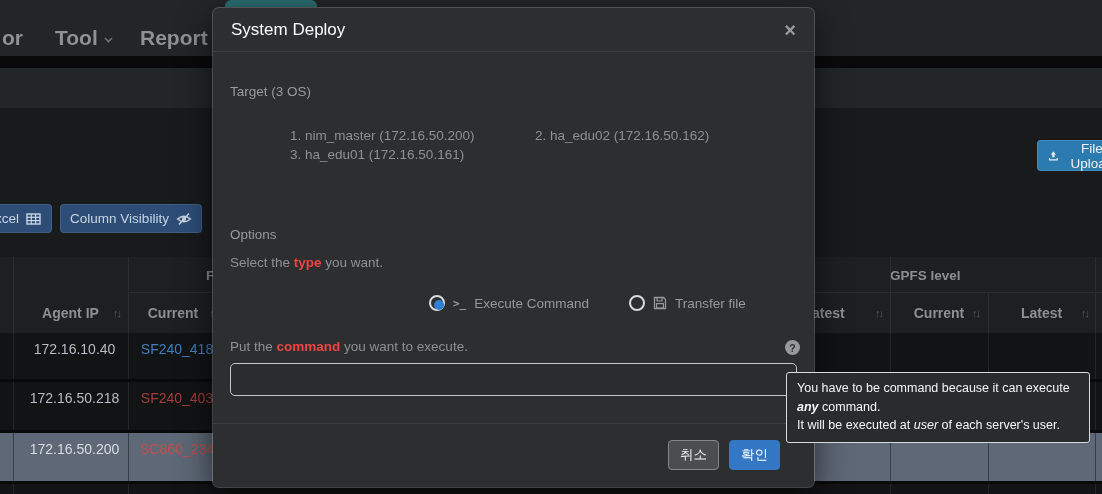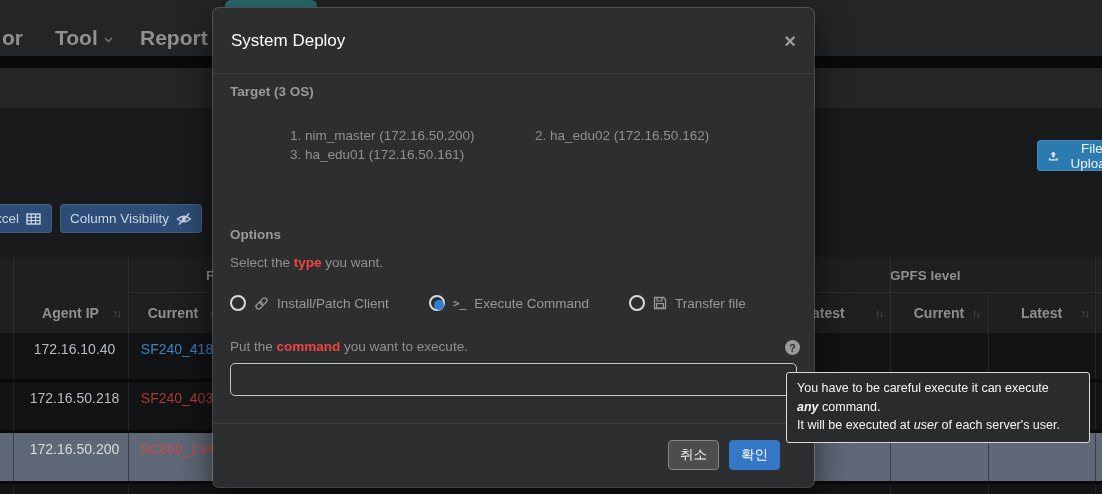--- a/index.html
+++ b/index.html
@@ -54,24 +54,24 @@
   .r4{top:484px;height:10px;border-bottom:none;}
   .cell{position:absolute;top:0;height:100%;padding-top:8px;text-align:center;color:#b6bdc4;padding-left:8px;}
   .c-ip{left:13px;width:115px;}
   .c-val{left:128px;width:90px;font-weight:400;}
   .r3 .c-ip{color:#d9dde2;}
   .row .rvl{position:absolute;top:0;height:100%;width:1px;background:#232527;}
   .r3 .rvl{background:rgba(10,12,16,.45);}
 
   
   .modal{position:absolute;left:213px;top:8px;width:601px;height:479px;background:#2d2e30;border-radius:6px;box-shadow:0 0 0 1px rgba(235,235,235,.25),0 10px 34px rgba(0,0,0,.65);z-index:10;}
-  .m-header{position:absolute;left:0;top:0;width:100%;height:66px;border-bottom:1px solid #3d3e40;display:flex;align-items:center;padding:0 18px;}
+  .m-header{position:absolute;left:0;top:0;width:100%;height:44px;border-bottom:1px solid #3d3e40;display:flex;align-items:center;padding:0 18px;}
   .m-title{font-size:17px;color:#fafbfc;}
   .m-close{margin-left:auto;font-size:20px;font-weight:700;color:#9a9ca0;cursor:pointer;line-height:1;}
-  .m-sec{position:absolute;font-size:13.5px;font-weight:700;color:#97999b;}
+  .m-sec{position:absolute;font-size:13.5px;font-weight:400;color:#97999b;}
   .m-text{position:absolute;font-size:13.5px;color:#8e9092;}
   .m-text b{color:#ef4444;}
   .t-head{left:17px;top:76px;}
   .t-i1{left:77px;top:120px;}
   .t-i2{left:322px;top:120px;}
   .t-i3{left:77px;top:139px;}
   .o-head{left:17px;top:219px;}
   .o-type{left:17px;top:247px;}
   .radio-g{position:absolute;top:287px;display:flex;align-items:center;gap:8px;font-size:13.5px;color:#96989a;cursor:pointer;}
   .rg1{left:17px;} .rg2{left:216px;} .rg3{left:416px;}
@@ -218,30 +218,20 @@
     </div>
 
     <span class="m-sec t-head">Target (3 OS)</span>
     <span class="m-text t-i1">1. nim_master (172.16.50.200)</span>
     <span class="m-text t-i2">2. ha_edu02 (172.16.50.162)</span>
     <span class="m-text t-i3">3. ha_edu01 (172.16.50.161)</span>
 
     <span class="m-sec o-head">Options</span>
     <span class="m-text o-type"><span>Select the </span><b>type</b><span> you want.</span></span>
 
-    <div class="radio-g rg1">
-      <span class="radio"></span>
-      <svg class="icon-svg" width="15" height="15" viewBox="0 0 15 15">
-          <g transform="rotate(-45 7.5 7.5)">
-            <rect x="0.8" y="5" width="7.6" height="5" rx="2.5" fill="none" stroke="#96989a" stroke-width="1.3"></rect>
-            <rect x="6.6" y="5" width="7.6" height="5" rx="2.5" fill="none" stroke="#96989a" stroke-width="1.3"></rect>
-          </g>
-        </svg>
-      <span>Install/Patch Client</span>
-    </div>
     <div class="radio-g rg2">
       <span class="radio sel"></span>
       <span class="term">&gt;_</span>
       <span>Execute Command</span>
     </div>
     <div class="radio-g rg3">
       <span class="radio"></span>
       <svg class="icon-svg" width="14" height="14" viewBox="0 0 14 14">
           <path d="M1.5 1.5 H10.5 L12.5 3.5 V12.5 H1.5 Z" fill="none" stroke="#96989a" stroke-width="1.3"></path>
           <path d="M4 1.8 V5 H9 V1.8" fill="none" stroke="#96989a" stroke-width="1.2"></path>
@@ -254,18 +244,18 @@
     <span class="q-icon">?</span>
     <input class="cmd-input" value="" style="">
 
     <div class="m-footer">
       <button class="btn-cancel">취소</button>
       <button class="btn-ok">확인</button>
     </div>
   </div>
 
   <div class="tooltip">
-    <div><span>You have to be careful execute it can execute</span></div>
+    <div><span>You have to be command because it can execute</span></div>
     <div><i><b>any</b></i><span> command.</span></div>
     <div><span>It will be executed at </span><i>user</i><span> of each server's user.</span></div>
   </div>
 
 </div>
 
 </body></html>

